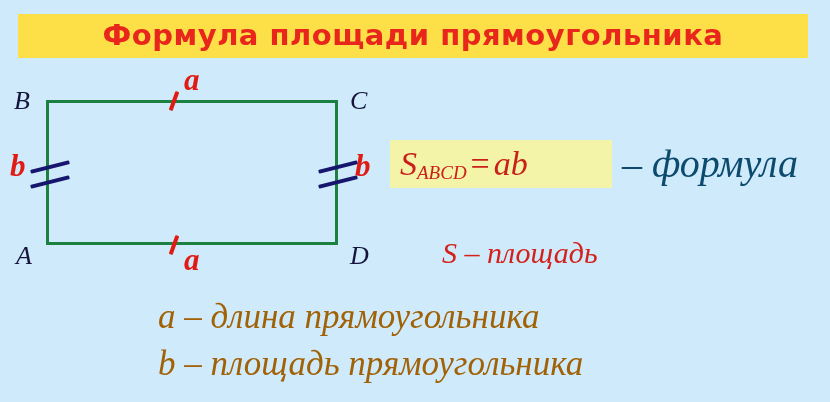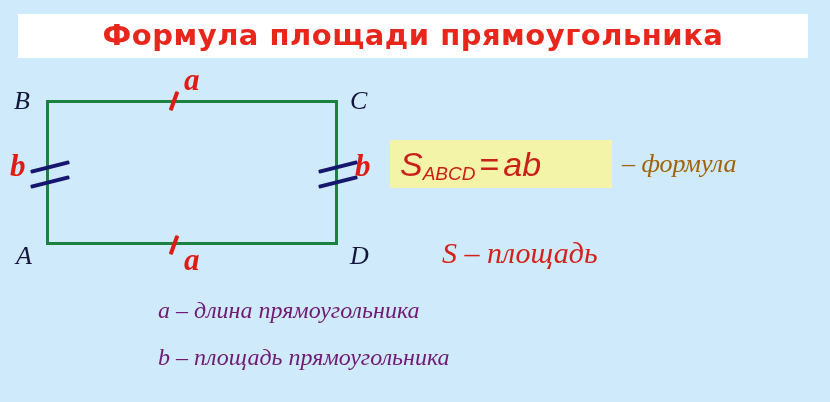--- a/index.html
+++ b/index.html
@@ -20,21 +20,21 @@
     background: #cfeafb;
   }
 
   
   .title-banner {
     position: absolute;
     left: 18px;
     top: 14px;
     width: 790px;
     height: 44px;
-    background: #ffffff;
+    background: #fde047;
   }
   .title-text {
     position: absolute;
     left: 0;
     top: 0;
     width: 790px;
     height: 44px;
     line-height: 42px;
     text-align: center;
     color: #e8261c;
@@ -120,63 +120,63 @@
     height: 48px;
     background: #f4f4a8;
   }
   .formula-main {
     position: absolute;
     left: 400px;
     top: 142px;
     color: #c9201a;
     font-style: italic;
     font-size: 34px;
-    font-family: Liberation Sans, sans-serif;
+    font-family: Liberation Serif, serif;
     line-height: 44px;
     white-space: nowrap;
   }
   .formula-main .sub {
     font-size: 19px;
     vertical-align: -4px;
     letter-spacing: 0px;
   }
   .formula-main .eq {
     font-style: normal;
     padding: 0 4px;
   }
   .formula-tail {
     position: absolute;
     left: 622px;
     top: 142px;
-    color: #a16207;
-    font-style: italic;
-    font-size: 26px;
+    color: #0c4a6e;
+    font-style: italic;
+    font-size: 40px;
     font-family: "Liberation Serif", serif;
     line-height: 44px;
     white-space: nowrap;
   }
 
   
   .legend-s {
     position: absolute;
     left: 402px;
     top: 236px;
     color: #d4211b;
     font-style: italic;
     font-size: 30px;
     font-family: "Liberation Serif", serif;
     line-height: 1.15;
     white-space: nowrap;
     margin-left: 40px;
   }
   .legend-line {
     position: absolute;
-    color: #701a75;
-    font-style: italic;
-    font-size: 24px;
+    color: #a16207;
+    font-style: italic;
+    font-size: 35px;
     font-family: "Liberation Serif", serif;
     line-height: 1.15;
     white-space: nowrap;
   }
   .legend-a { left: 158px; top: 297px; }
   .legend-b { left: 158px; top: 344px; }
 </style>
 </head>
 <body>
 

